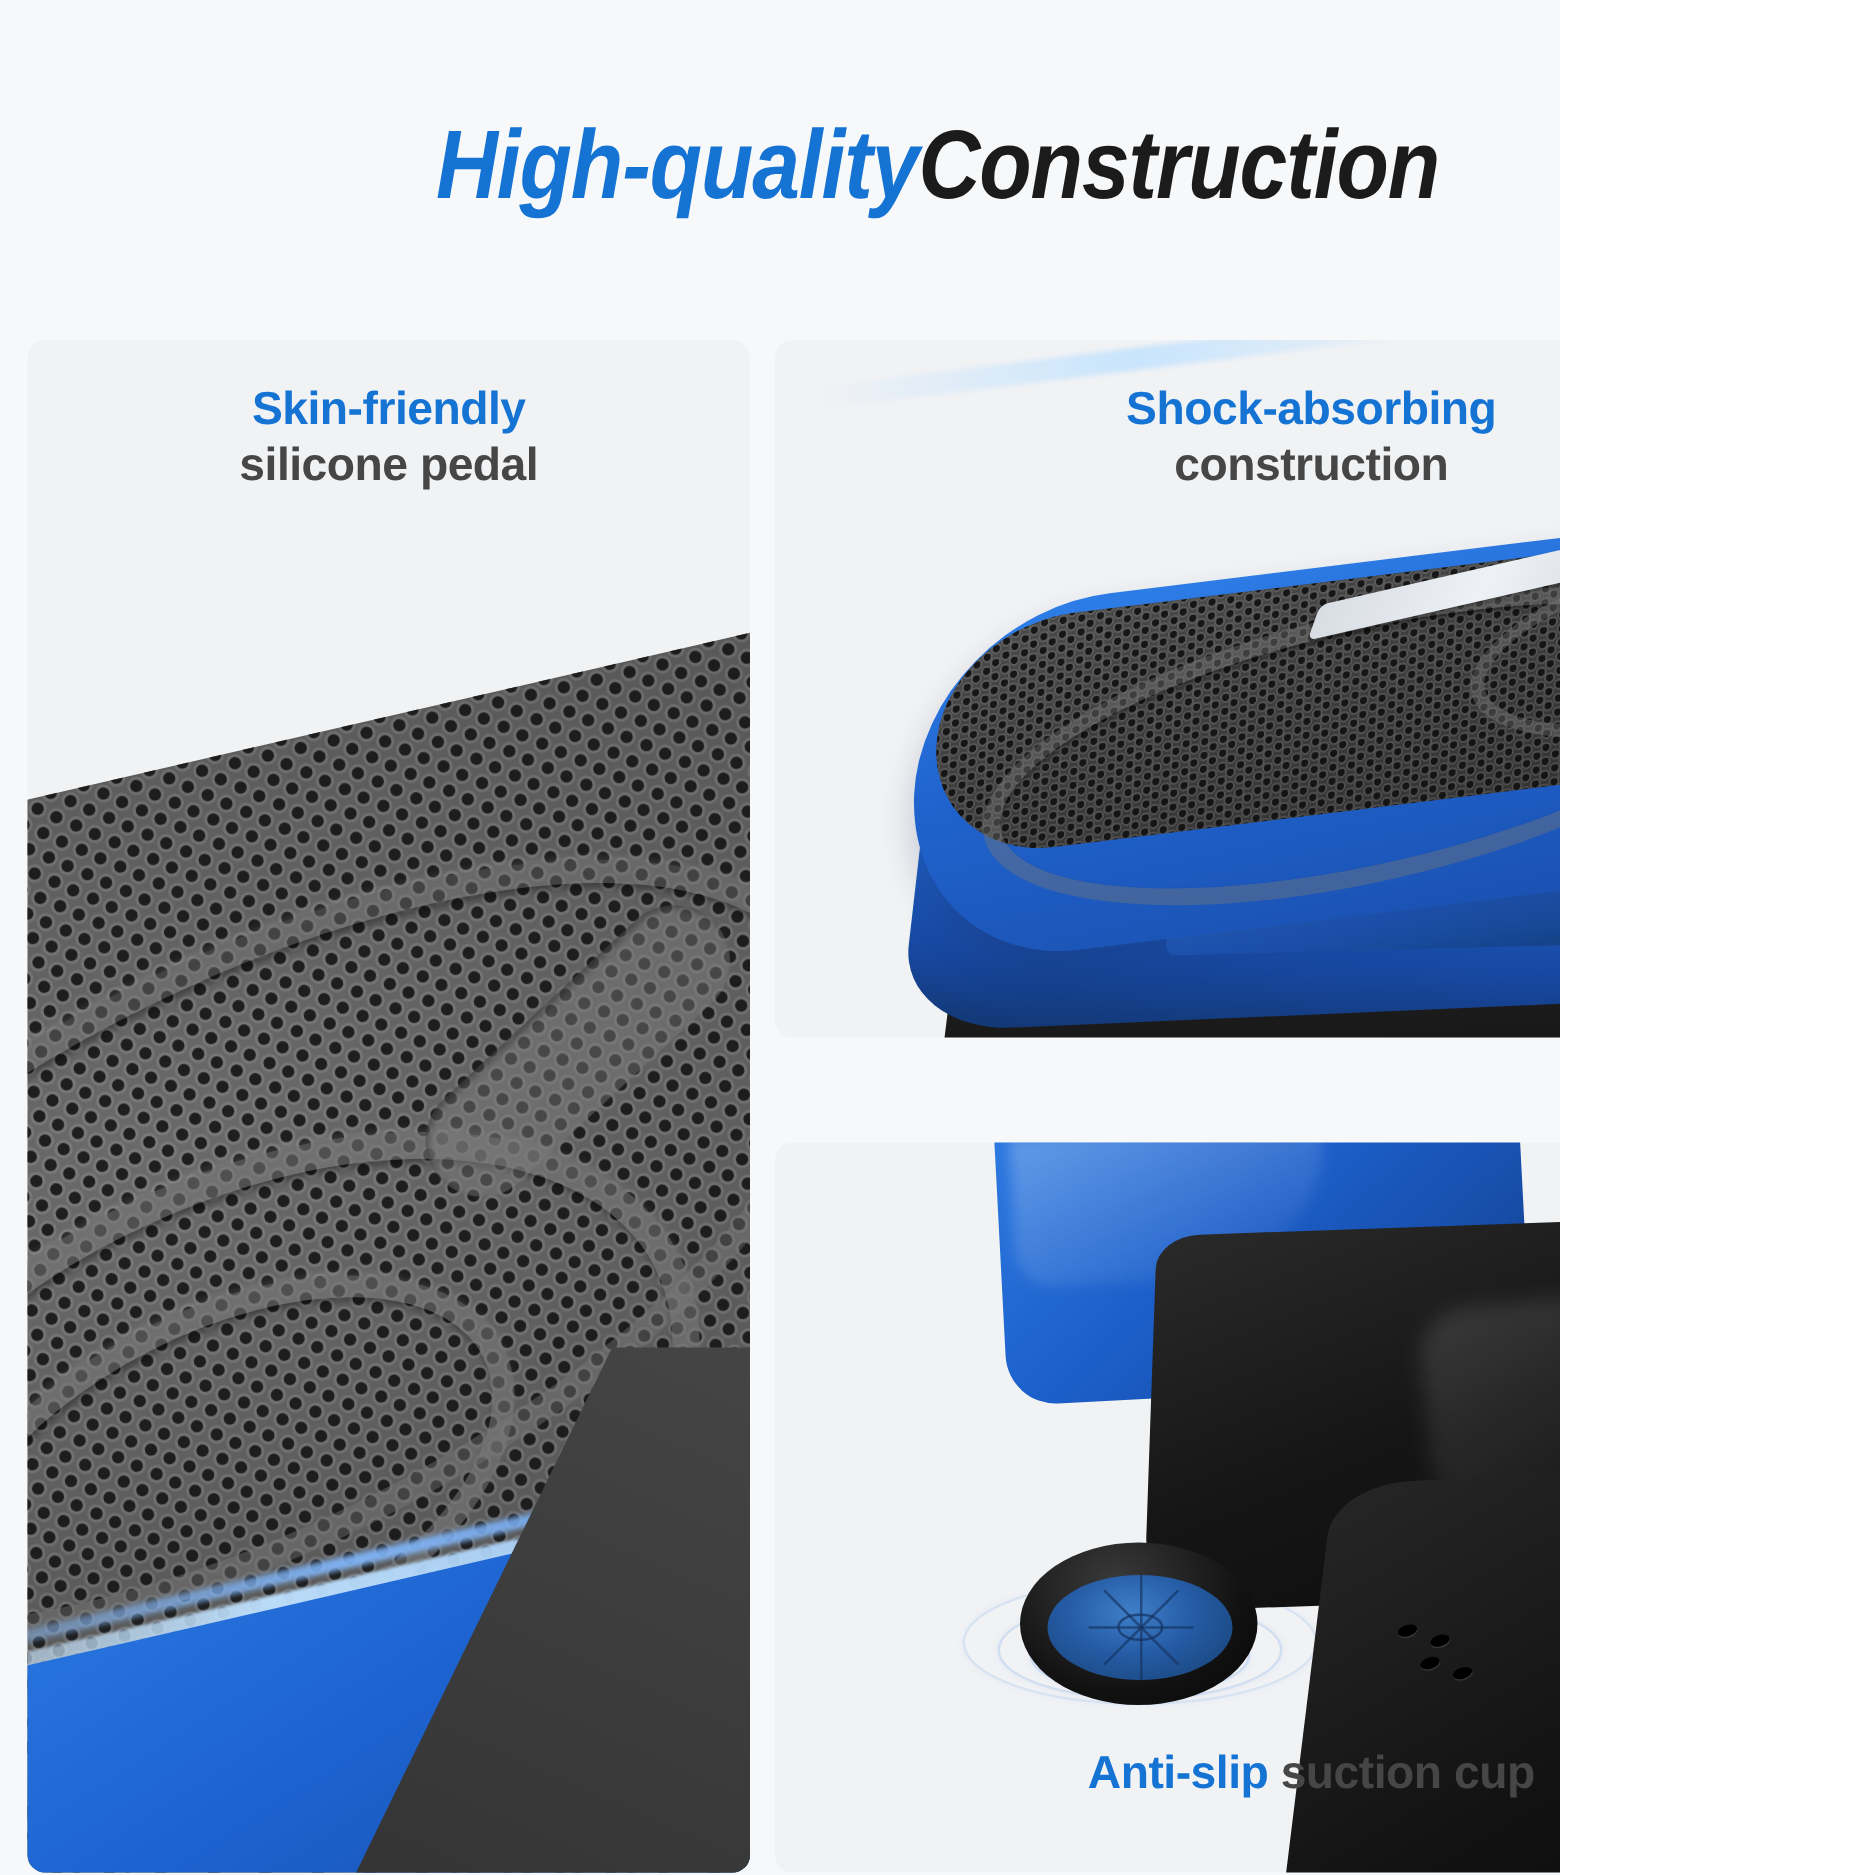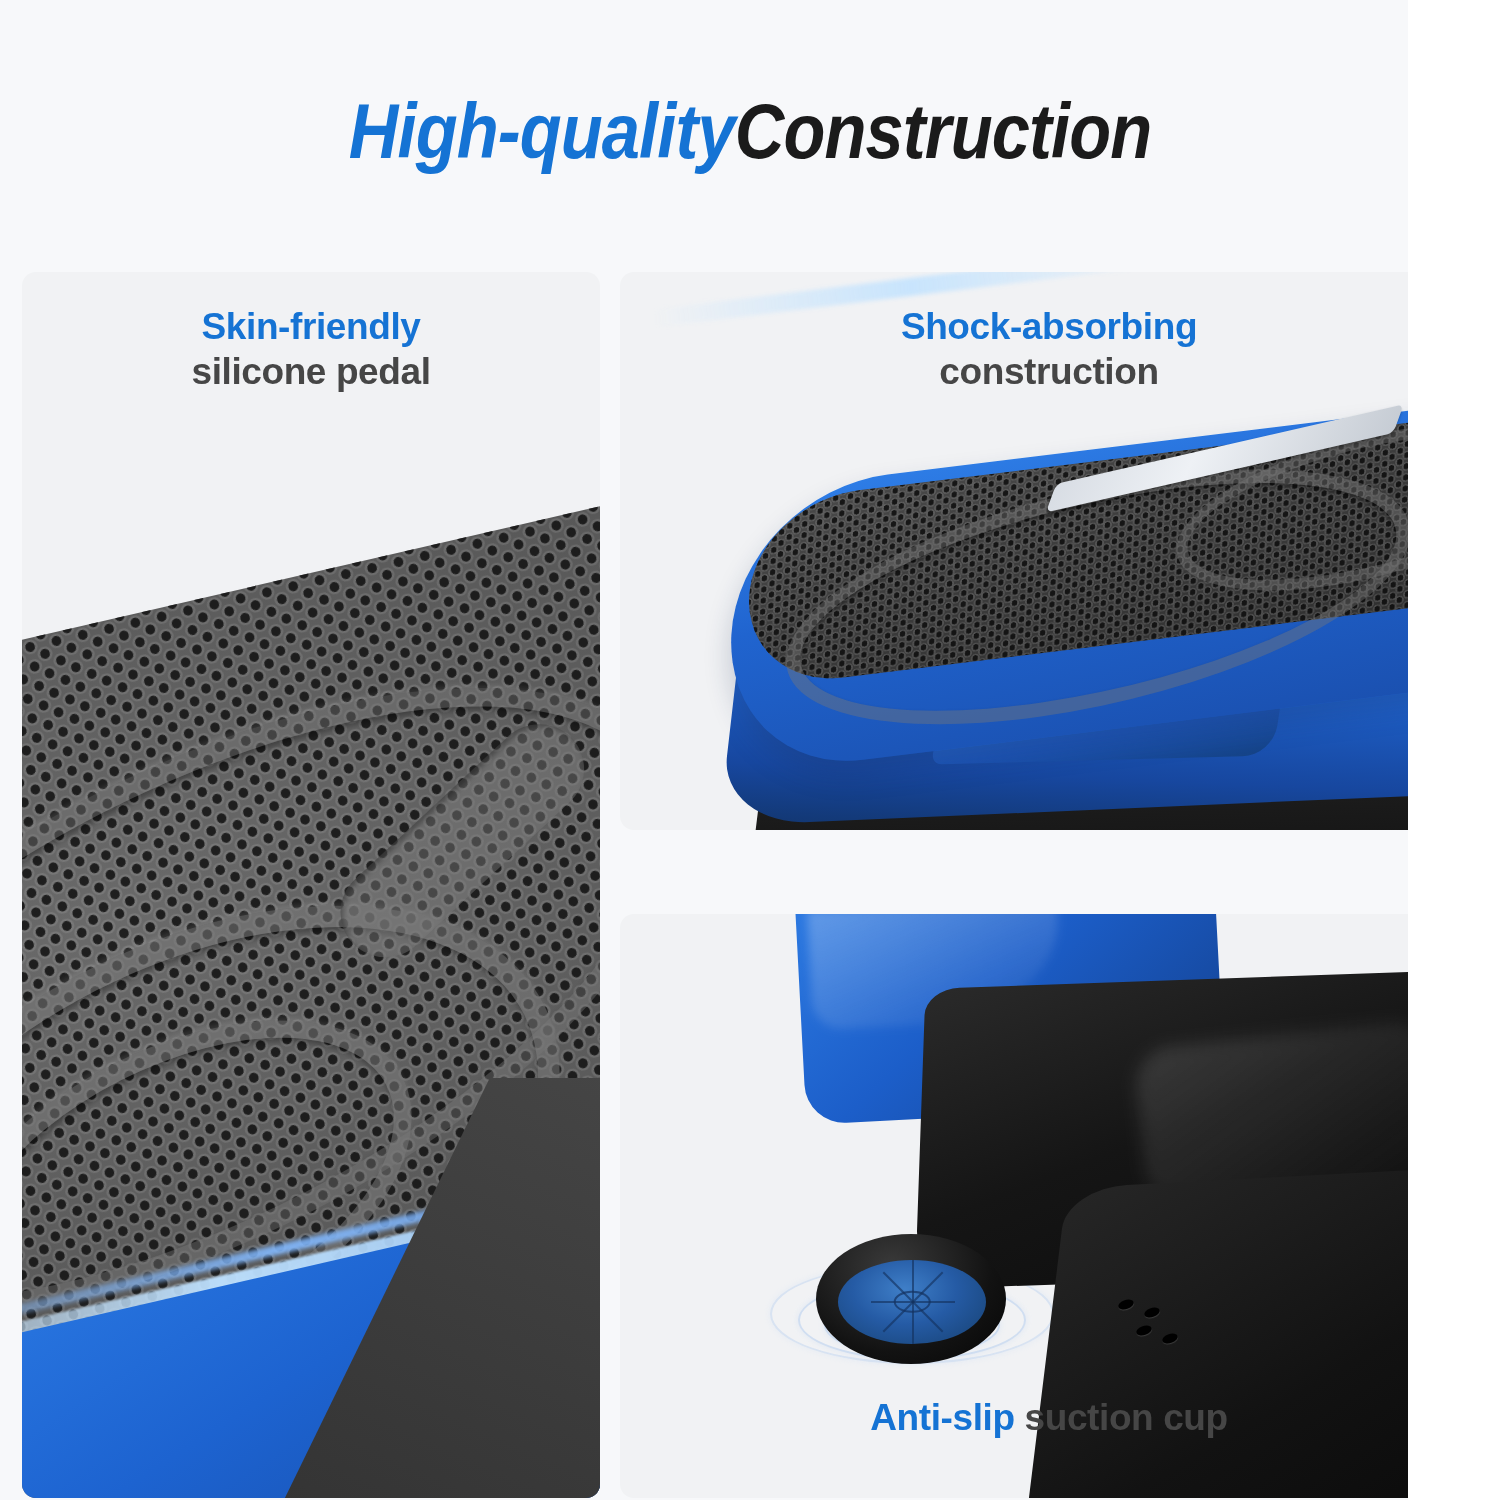--- a/index.html
+++ b/index.html
@@ -8,21 +8,21 @@
     background: #ffffff;
   }
   body {
     width: 1500px;
     height: 1500px;
     font-family: "Liberation Sans", sans-serif;
     overflow: hidden;
   }
   #stage {
     position: relative;
-    width: 1408px;
+    width: 1248px;
     height: 1500px;
     background: #f7f8fa;
     overflow: hidden;
   }
 
   
   .header {
     position: absolute;
     left: 0; top: 0;
     width: 1500px;

